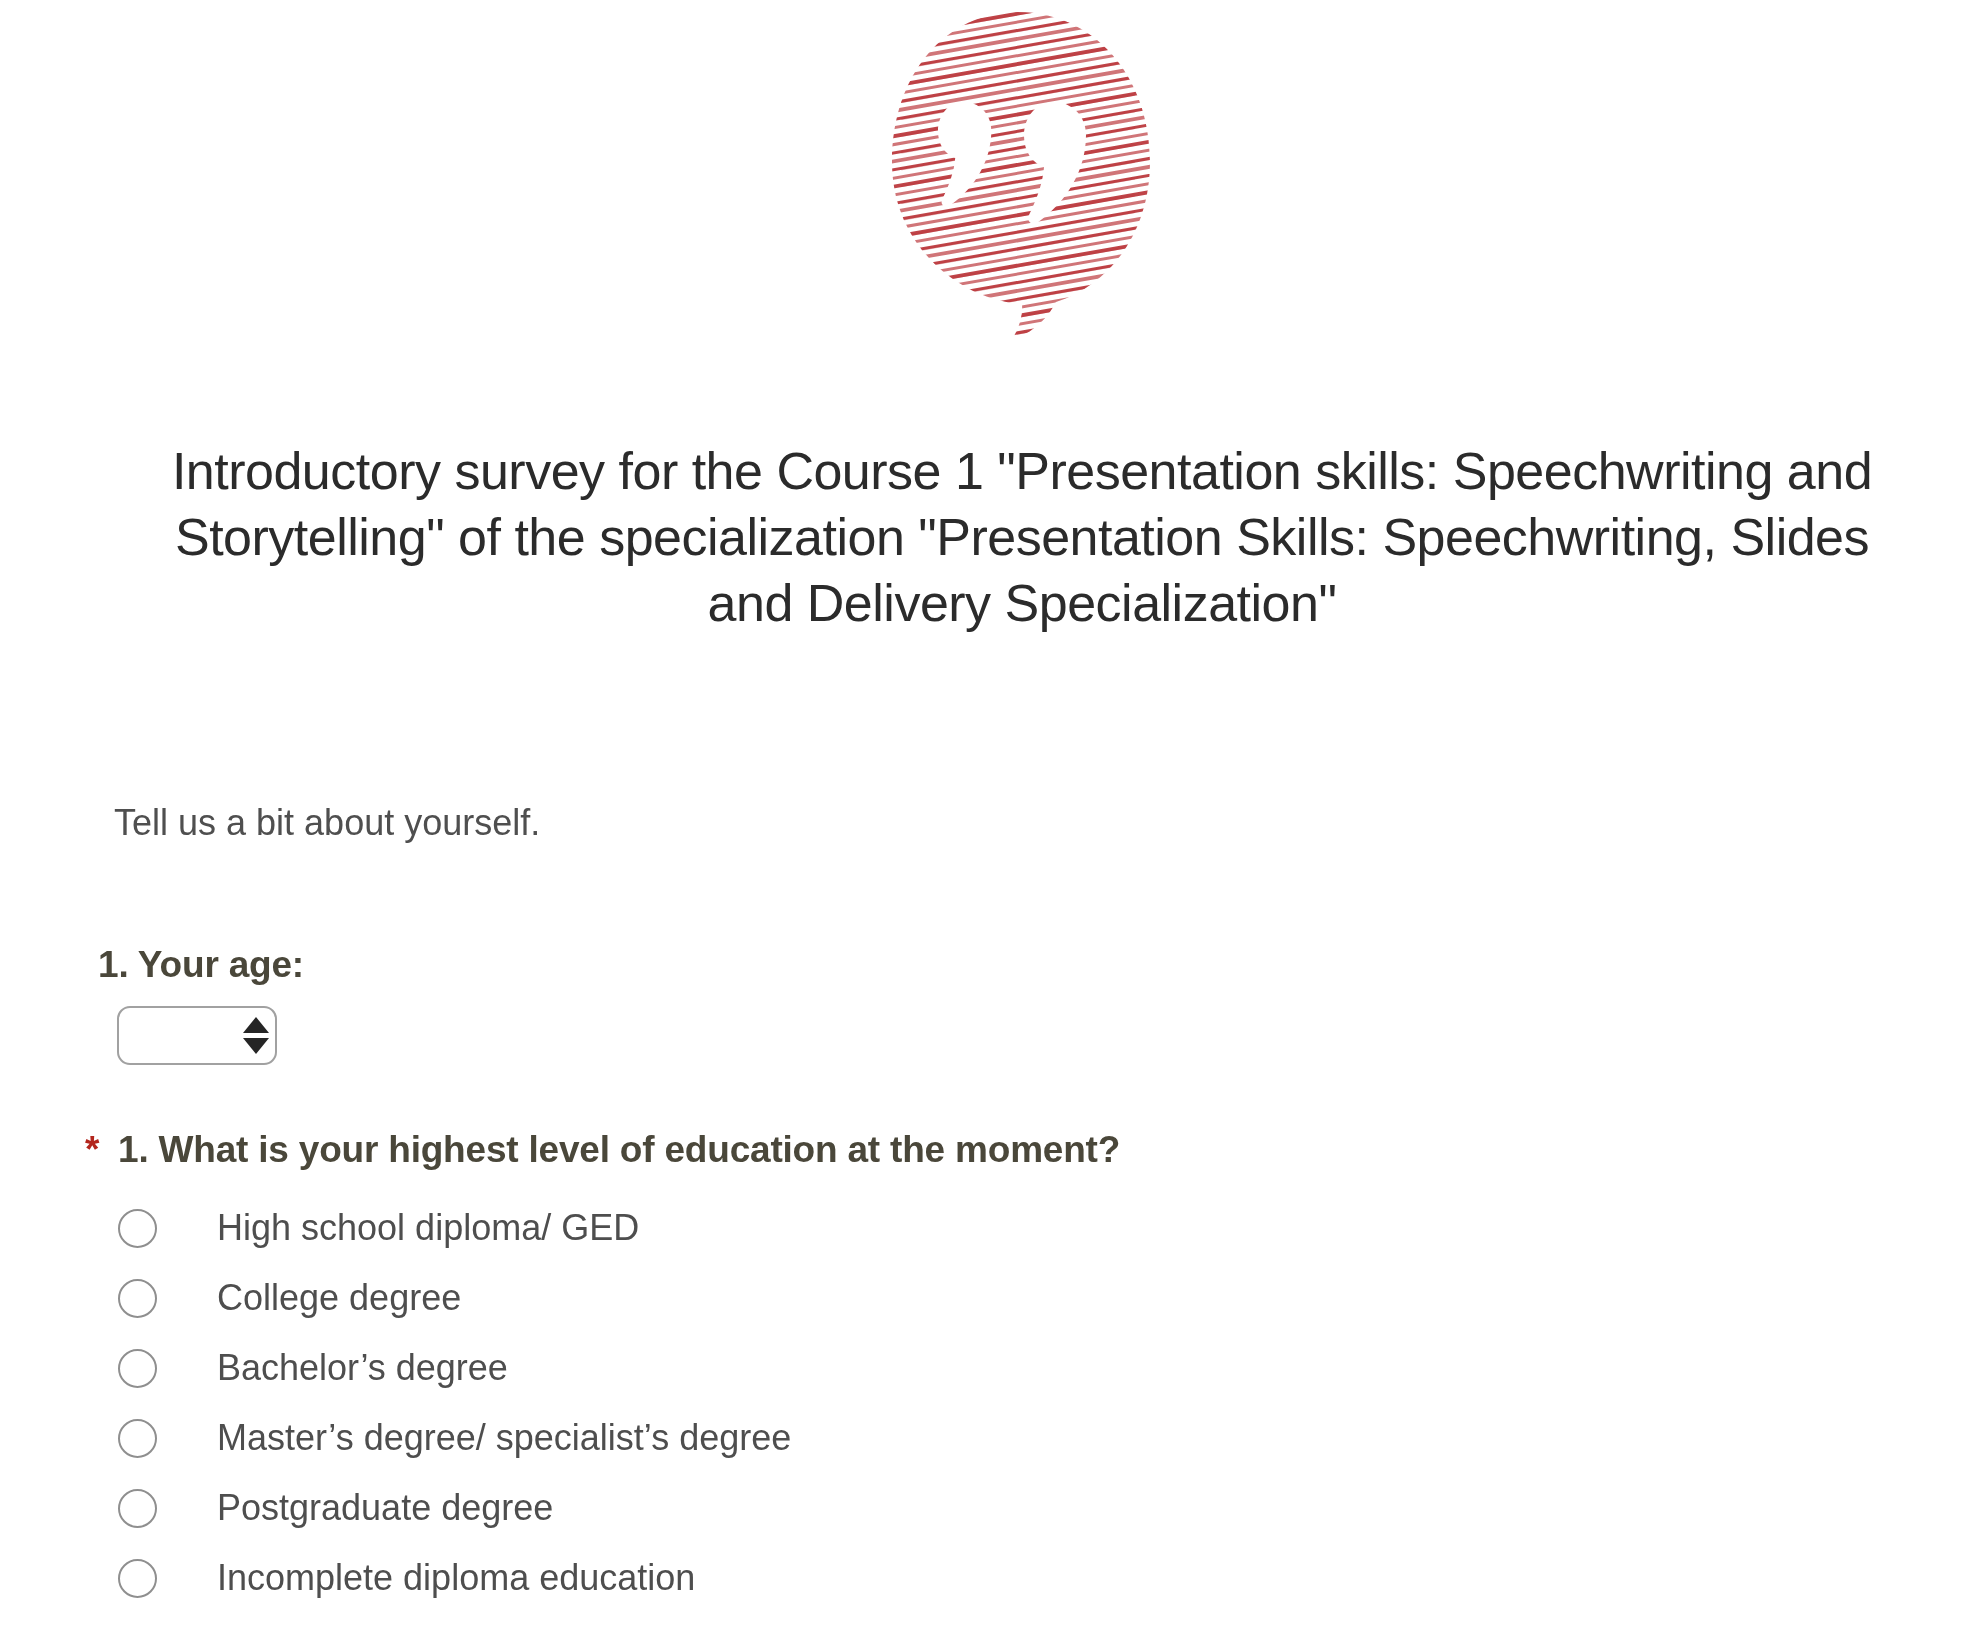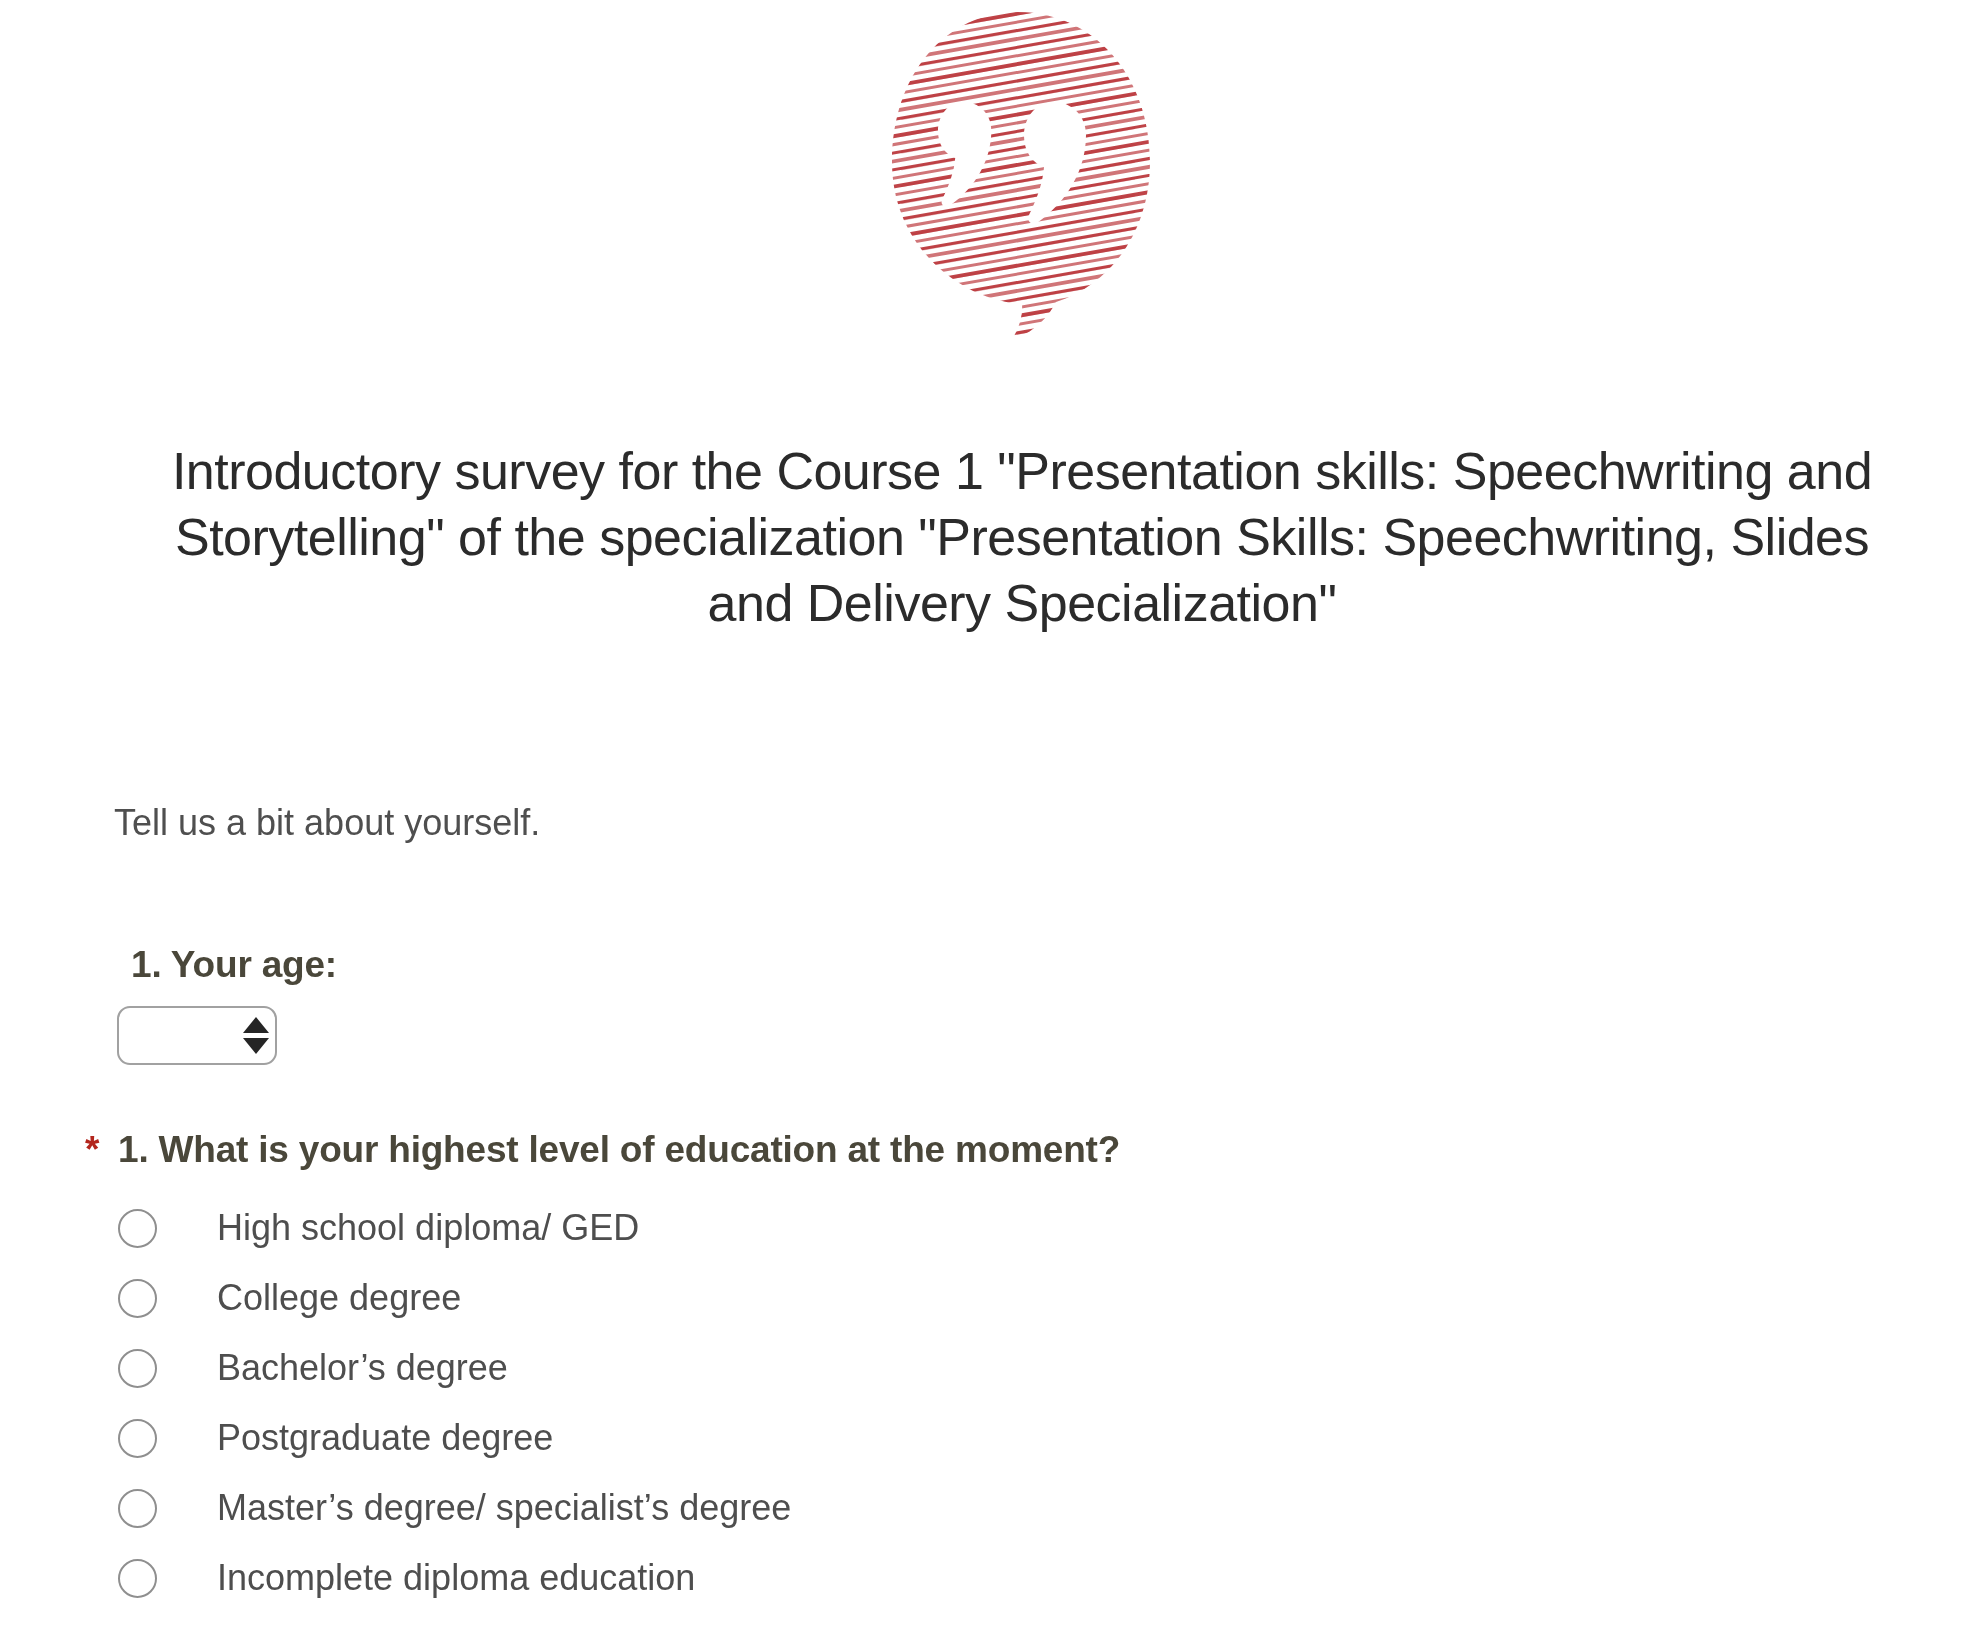--- a/index.html
+++ b/index.html
@@ -30,21 +30,21 @@
   .intro {
     left: 114px; top: 802px;
     font-size: 36px; color: #4f4f4f;
   }
 
   
   .question {
     font-size: 37px; font-weight: 700; color: #4a473a;
     letter-spacing: -0.2px;
   }
-  .q1 { left: 131px; top: 944px; }
+  .q1 { left: 98px; top: 944px; }
   .q2 { left: 85px; top: 1129px; display: flex; }
   .req { color: #b3261d; width: 33px; flex: 0 0 33px; }
 
   
   .select-box {
     left: 117px; top: 1006px;
     width: 156px; height: 55px;
     background: #ffffff;
     border: 2px solid #a1a1a1;
     border-radius: 13px;
@@ -197,23 +197,23 @@
   <div class="opt">
     <span class="radio"></span>
     <span class="opt-label">College degree</span>
   </div>
   <div class="opt">
     <span class="radio"></span>
     <span class="opt-label">Bachelor’s degree</span>
   </div>
   <div class="opt">
     <span class="radio"></span>
+    <span class="opt-label">Master’s degree/ specialist’s degree</span>
+  </div>
+  <div class="opt">
+    <span class="radio"></span>
     <span class="opt-label">Postgraduate degree</span>
   </div>
   <div class="opt">
     <span class="radio"></span>
-    <span class="opt-label">Master’s degree/ specialist’s degree</span>
-  </div>
-  <div class="opt">
-    <span class="radio"></span>
     <span class="opt-label">Incomplete diploma education</span>
   </div>
 </div>
 
 </body></html>

